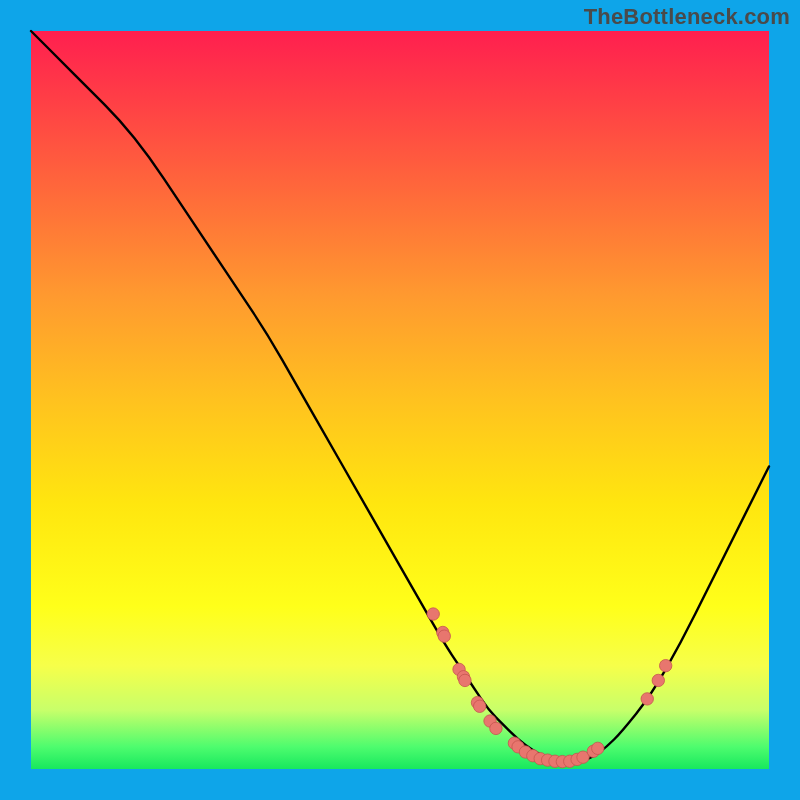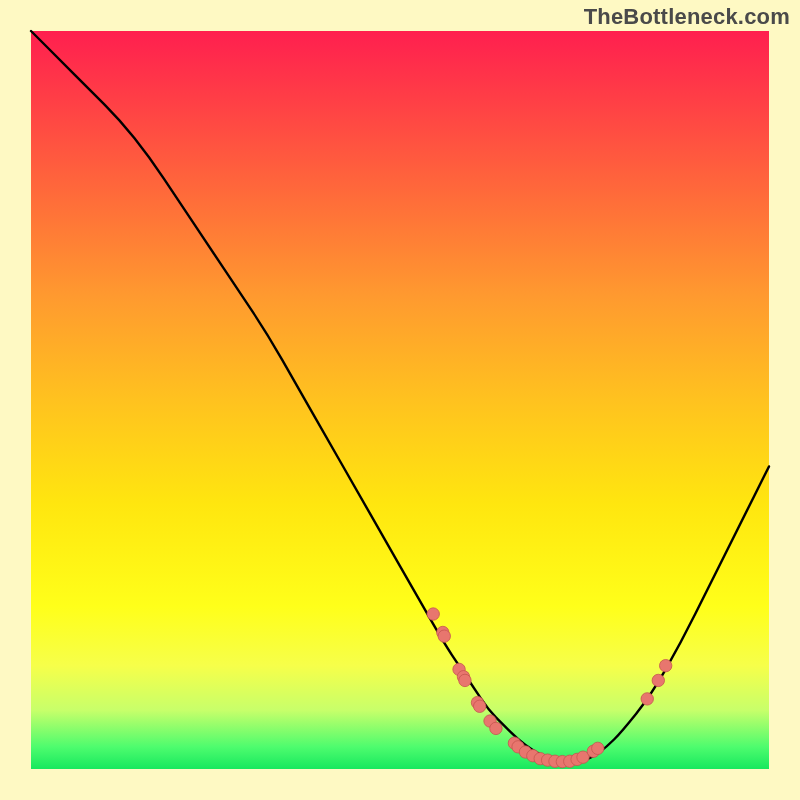--- a/index.html
+++ b/index.html
@@ -8,21 +8,21 @@
     width: 800px;
     height: 800px;
     background: #000;
     overflow: hidden;
     font-family: Arial, Helvetica, sans-serif;
   }
   .stage {
     position: relative;
     width: 800px;
     height: 800px;
-    background: #fef9c3;
+    background: #0ea5e9;
   }
   .watermark {
     position: absolute;
     top: 4px;
     right: 10px;
     font-size: 22px;
     font-weight: 600;
     color: #4a4a4a;
     letter-spacing: 0.2px;
     user-select: none;

